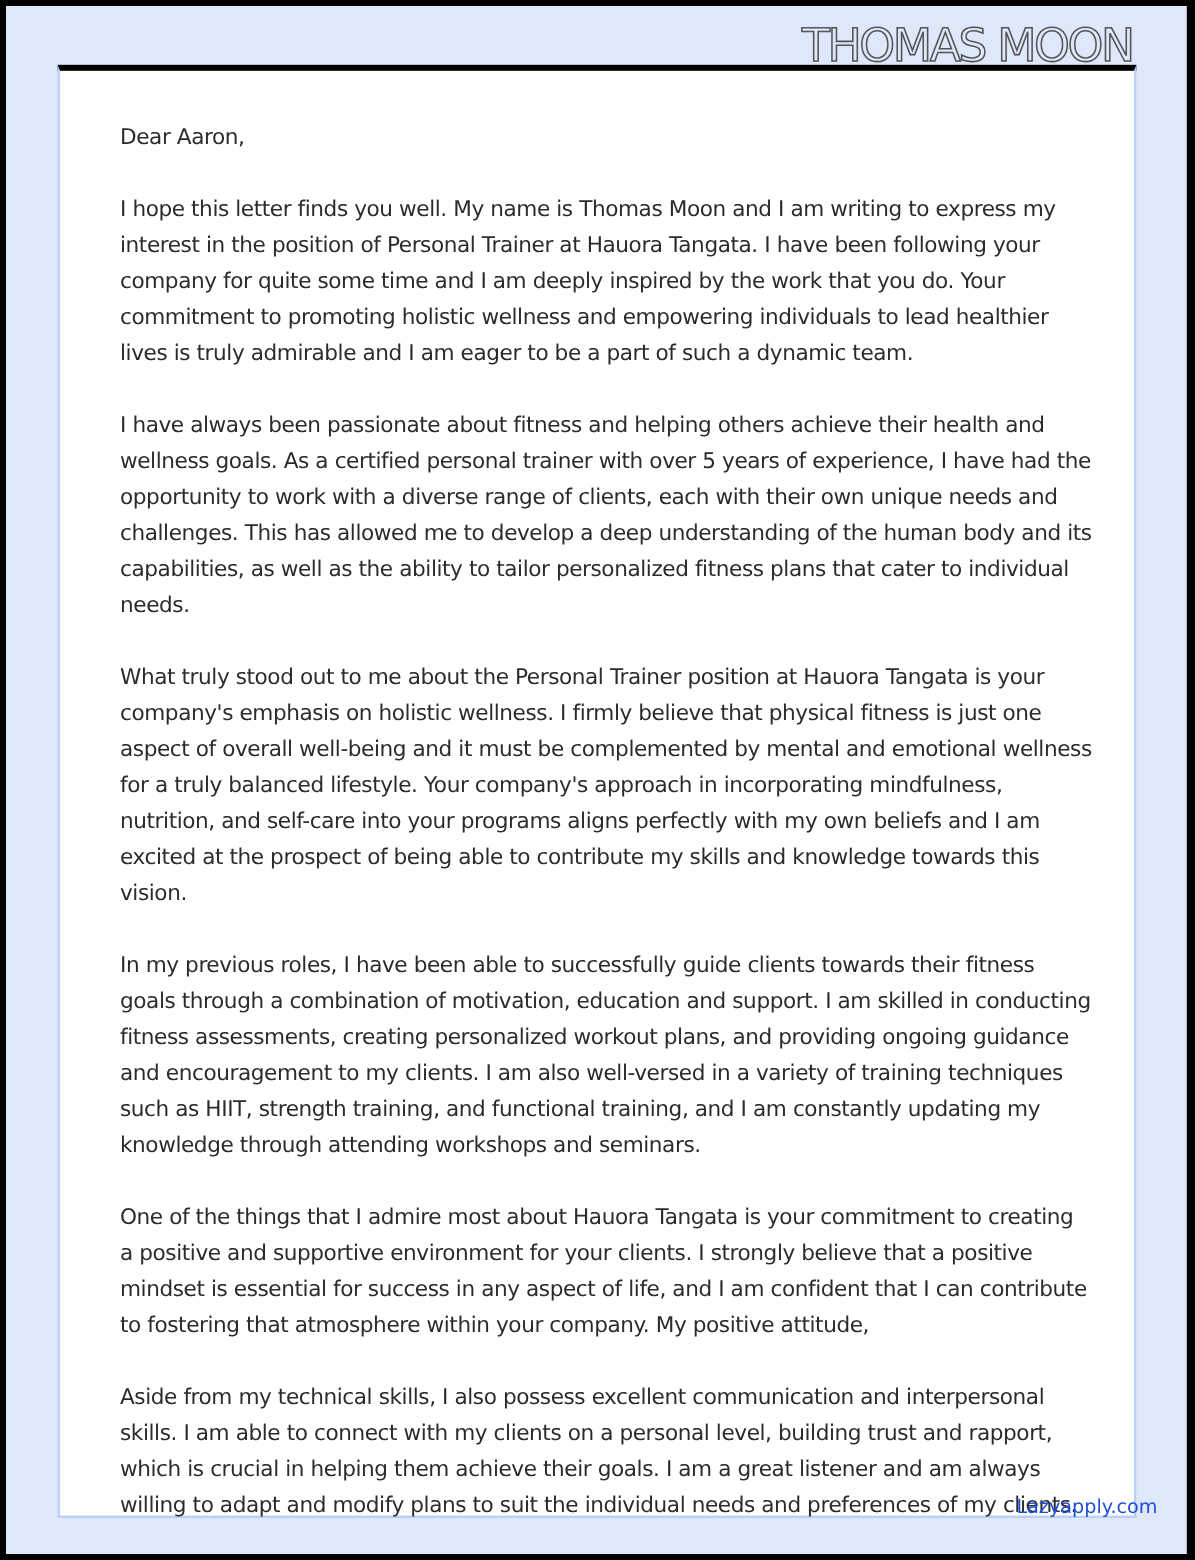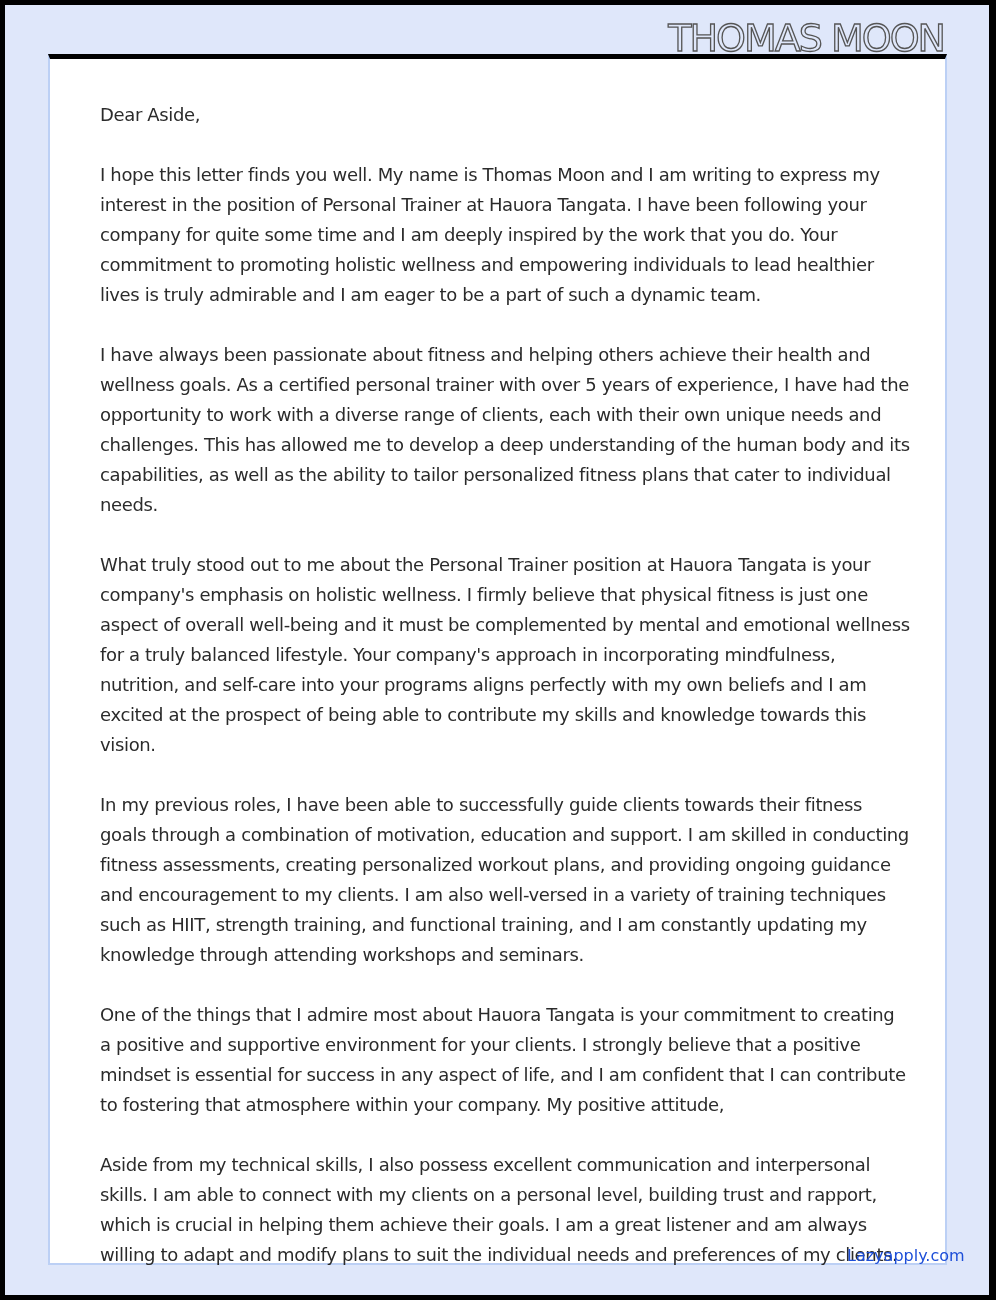--- a/index.html
+++ b/index.html
@@ -43,21 +43,21 @@
     font-size: 16px; color: #1d4ed8;
   }
 </style>
 </head>
 <body>
 
 <div class="frame">
   <div class="name">THOMAS MOON</div>
   <div class="page"></div>
   <div class="letter">
-    <p>Dear Aside,</p>
+    <p>Dear Aaron,</p>
     <p>I hope this letter finds you well. My name is Thomas Moon and I am writing to express my interest in the position of Personal Trainer at Hauora Tangata. I have been following your company for quite some time and I am deeply inspired by the work that you do. Your commitment to promoting holistic wellness and empowering individuals to lead healthier lives is truly admirable and I am eager to be a part of such a dynamic team.</p>
     <p>I have always been passionate about fitness and helping others achieve their health and wellness goals. As a certified personal trainer with over 5 years of experience, I have had the opportunity to work with a diverse range of clients, each with their own unique needs and challenges. This has allowed me to develop a deep understanding of the human body and its capabilities, as well as the ability to tailor personalized fitness plans that cater to individual needs.</p>
     <p>What truly stood out to me about the Personal Trainer position at Hauora Tangata is your company's emphasis on holistic wellness. I firmly believe that physical fitness is just one aspect of overall well-being and it must be complemented by mental and emotional wellness for a truly balanced lifestyle. Your company's approach in incorporating mindfulness, nutrition, and self-care into your programs aligns perfectly with my own beliefs and I am excited at the prospect of being able to contribute my skills and knowledge towards this vision.</p>
     <p>In my previous roles, I have been able to successfully guide clients towards their fitness goals through a combination of motivation, education and support. I am skilled in conducting fitness assessments, creating personalized workout plans, and providing ongoing guidance and encouragement to my clients. I am also well-versed in a variety of training techniques such as HIIT, strength training, and functional training, and I am constantly updating my knowledge through attending workshops and seminars.</p>
     <p>One of the things that I admire most about Hauora Tangata is your commitment to creating a positive and supportive environment for your clients. I strongly believe that a positive mindset is essential for success in any aspect of life, and I am confident that I can contribute to fostering that atmosphere within your company. My positive attitude,</p>
     <p>Aside from my technical skills, I also possess excellent communication and interpersonal skills. I am able to connect with my clients on a personal level, building trust and rapport, which is crucial in helping them achieve their goals. I am a great listener and am always willing to adapt and modify plans to suit the individual needs and preferences of my clients.</p>
   </div>
   <div class="watermark">Lazyapply.com</div>
 </div>
 

